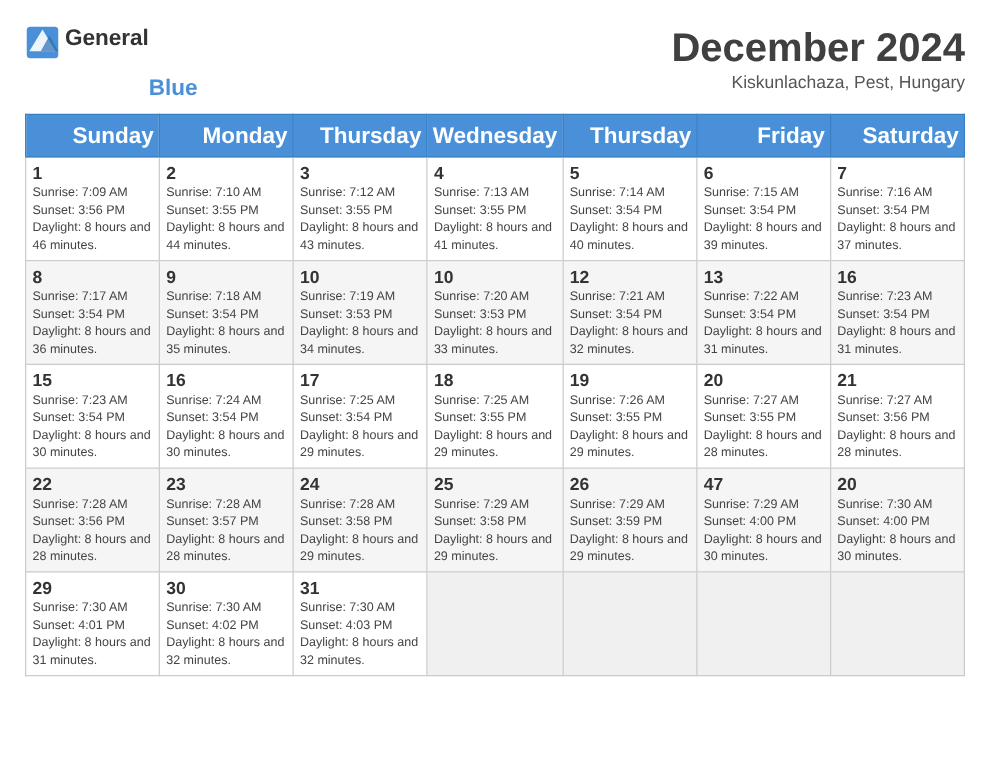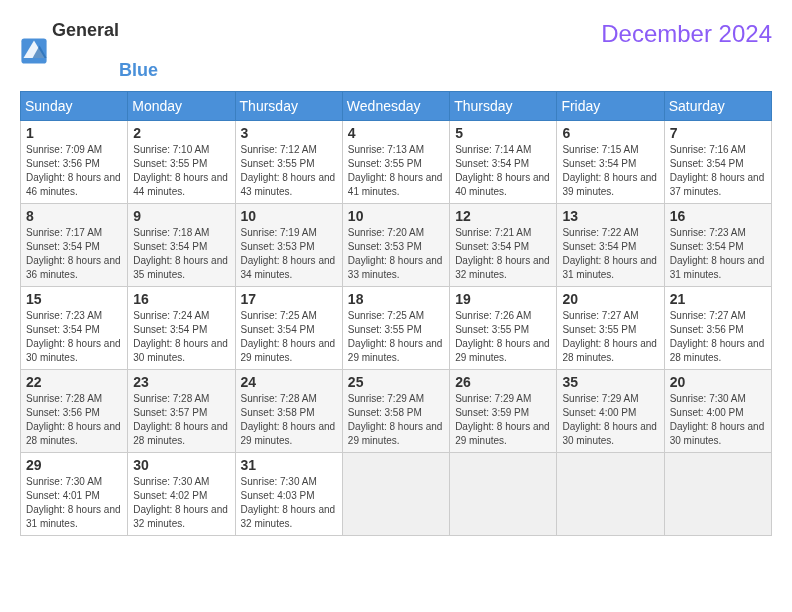--- a/index.html
+++ b/index.html
@@ -11,51 +11,50 @@
       padding: 20px;
     }
     .header-area {
       display: flex;
       justify-content: space-between;
       align-items: flex-start;
       margin-bottom: 10px;
     }
     .logo {
       display: flex;
-      align-items: center;
       gap: 4px;
     }
     .logo-icon {
       width: 28px;
       height: 28px;
     }
     .title-area {
       text-align: right;
     }
     .calendar-title {
-      font-size: 24px;
-      font-weight: normal;
-      color: #8b5cf6;
+      font-size: 32px;
+      font-weight: bold;
+      color: #404040;
     }
     .calendar-subtitle {
       font-size: 14px;
       color: #555;
     }
     table {
       width: 100%;
       border-collapse: collapse;
       font-size: 11px;
     }
     thead th {
       background-color: #4A90D9;
       color: #fff;
       padding: 6px 4px;
-      text-align: left;
-      font-size: 14px;
-      font-weight: normal;
+      text-align: right;
+      font-size: 18px;
+      font-weight: bold;
       border: 1px solid #3a7fc1;
     }
     tbody td {
       border: 1px solid #ccc;
       padding: 4px 5px;
       vertical-align: top;
       width: calc(100% / 7);
       background: #fff;
     }
     tbody tr:nth-child(even) td {
@@ -89,20 +88,21 @@
     </svg>
     <div>
       <div style="display:flex; gap:0;">
         <span style="font-size:18px; font-weight:bold; color:#333;">General</span>
           <span style="font-size:18px; font-weight:bold; color:#4A90D9;margin-top:40px;">Blue</span>
       </div>
     </div>
   </div>
   <div class="title-area">
     <div class="calendar-title">December 2024</div>
+    <div class="calendar-subtitle">Kiskunlachaza, Pest, Hungary</div>
   </div>
 </div>
 
 <table>
   <thead>
     <tr>
       <th>Sunday</th>
       <th>Monday</th>
       <th>Thursday</th>
       <th>Wednesday</th>
@@ -321,21 +321,21 @@
       </td>
         <td>
         <span class="day-number">26</span>
         <div class="day-info">
           Sunrise: 7:29 AM<br>
           Sunset: 3:59 PM<br>
           Daylight: 8 hours and 29 minutes.
         </div>
       </td>
         <td>
-        <span class="day-number">35</span>
+        <span class="day-number">47</span>
         <div class="day-info">
           Sunrise: 7:29 AM<br>
           Sunset: 4:00 PM<br>
           Daylight: 8 hours and 30 minutes.
         </div>
       </td>
         <td>
         <span class="day-number">20</span>
         <div class="day-info">
           Sunrise: 7:30 AM<br>

